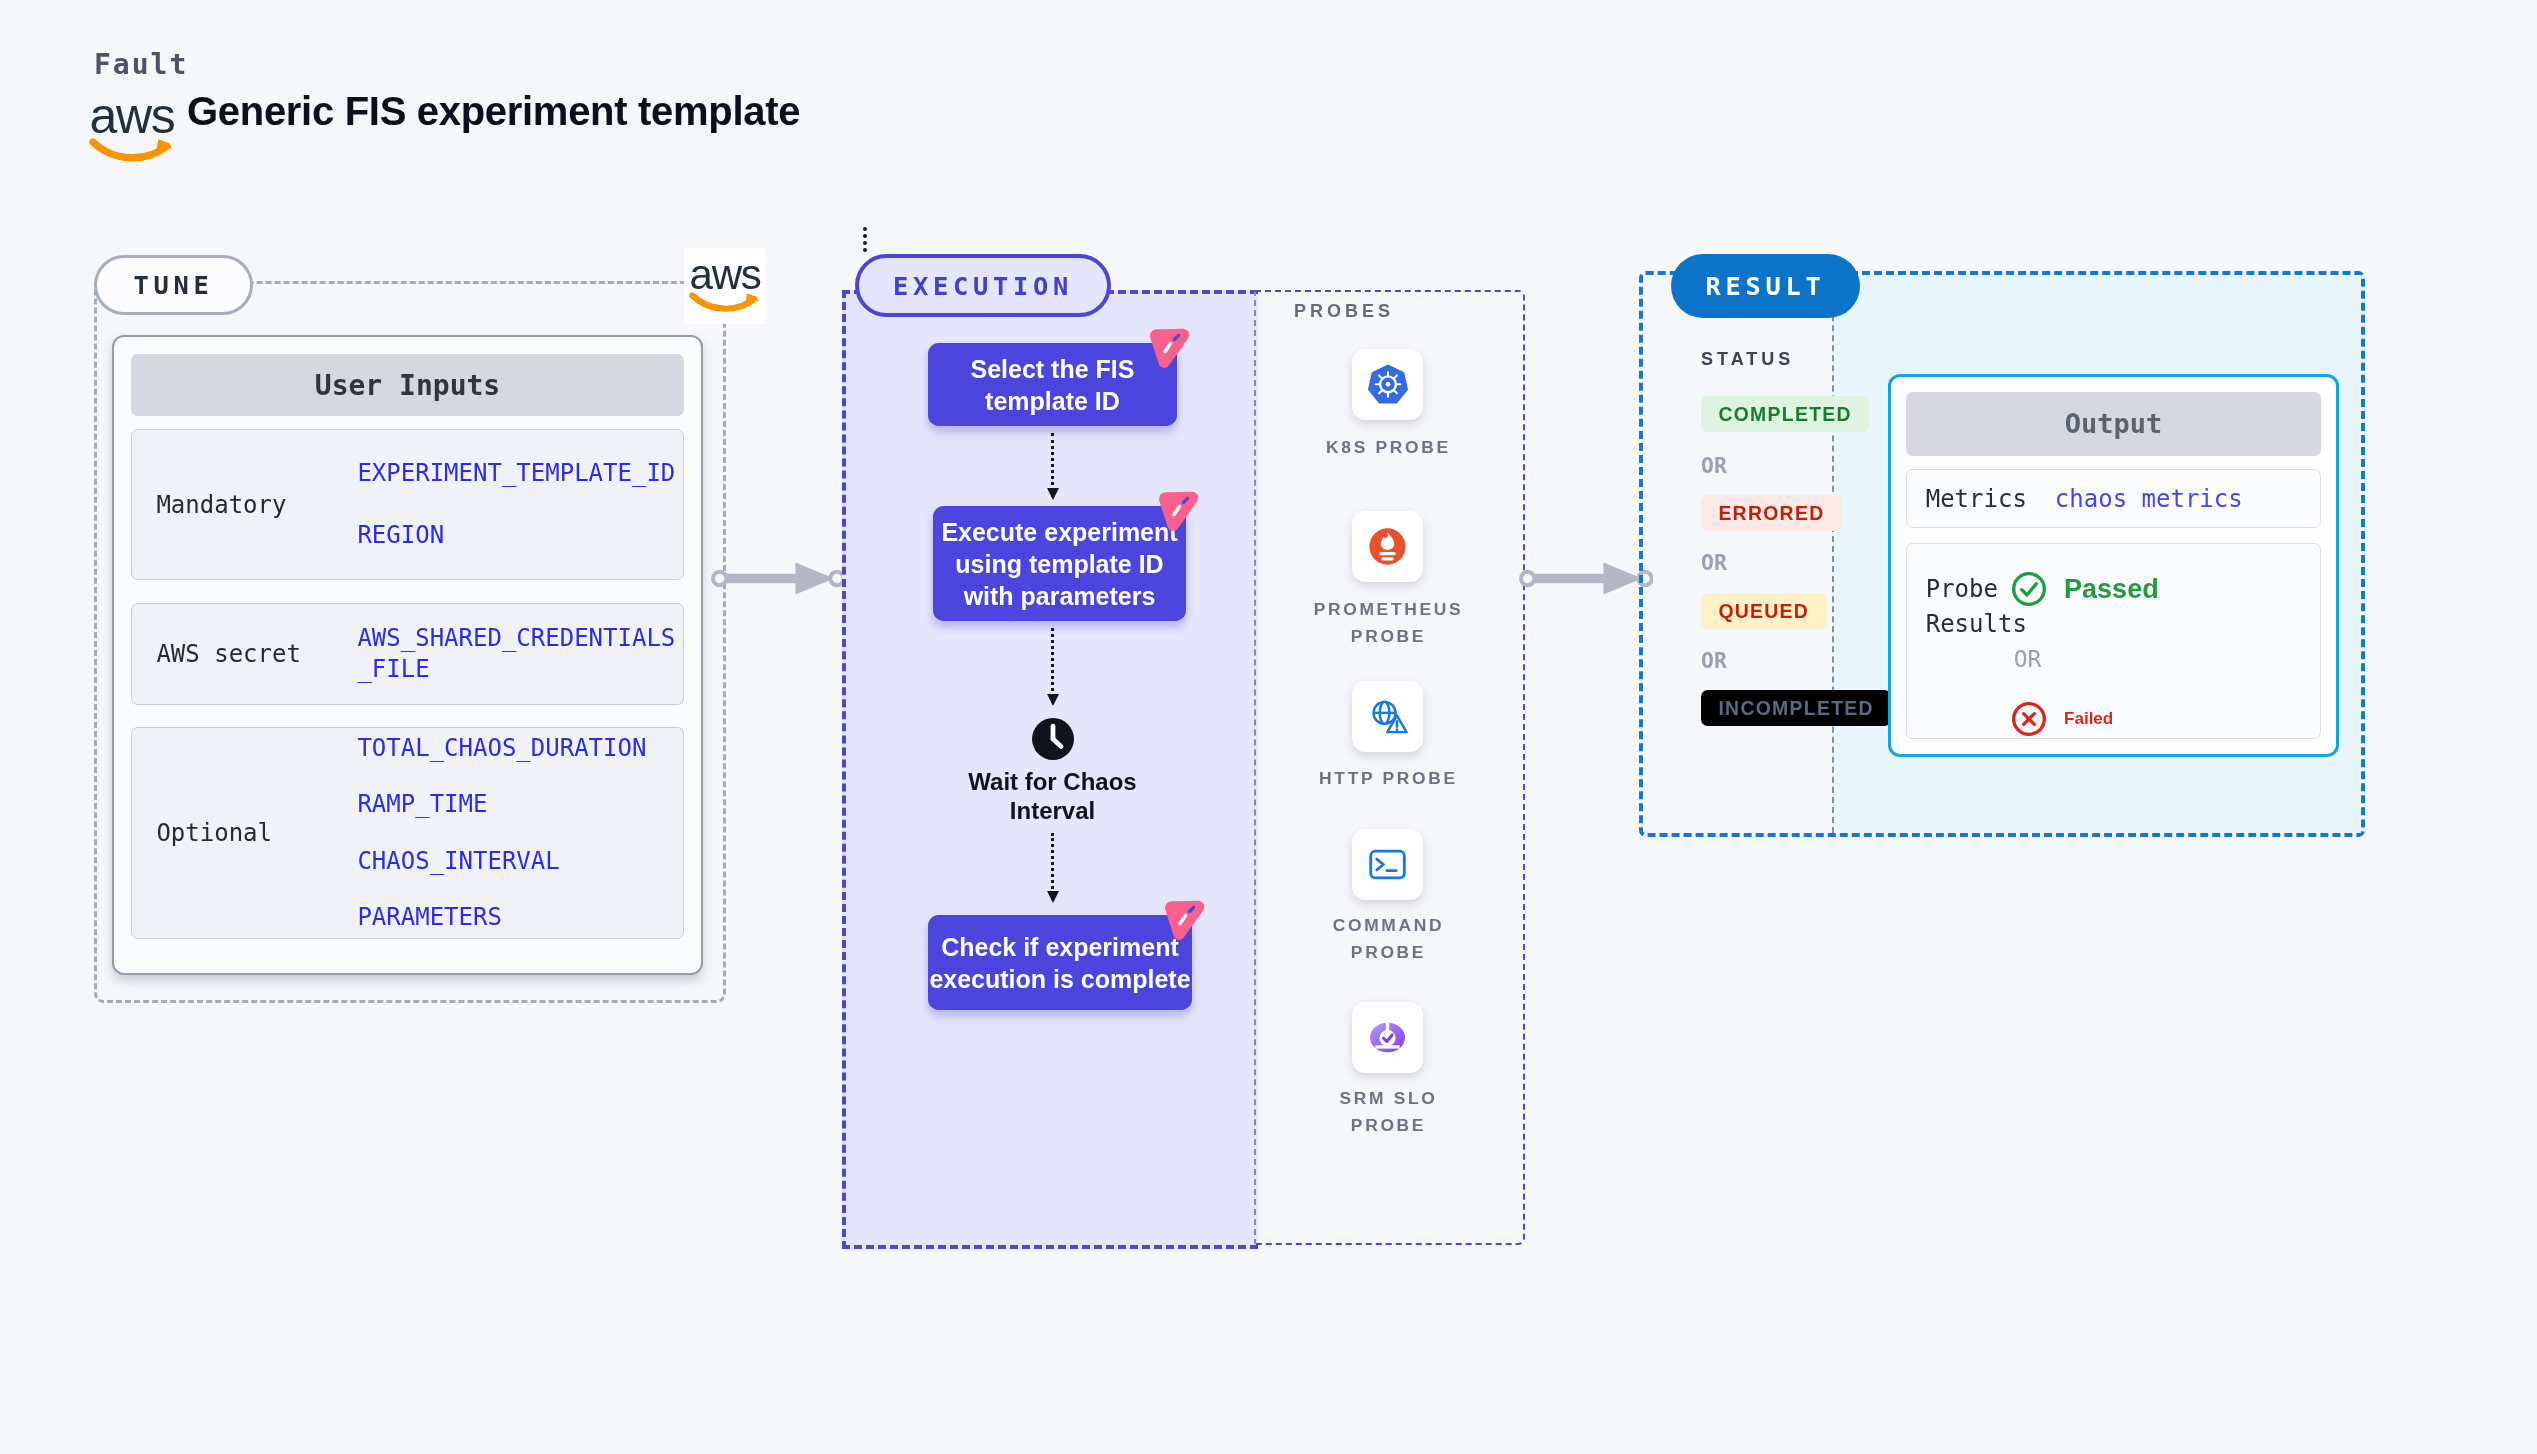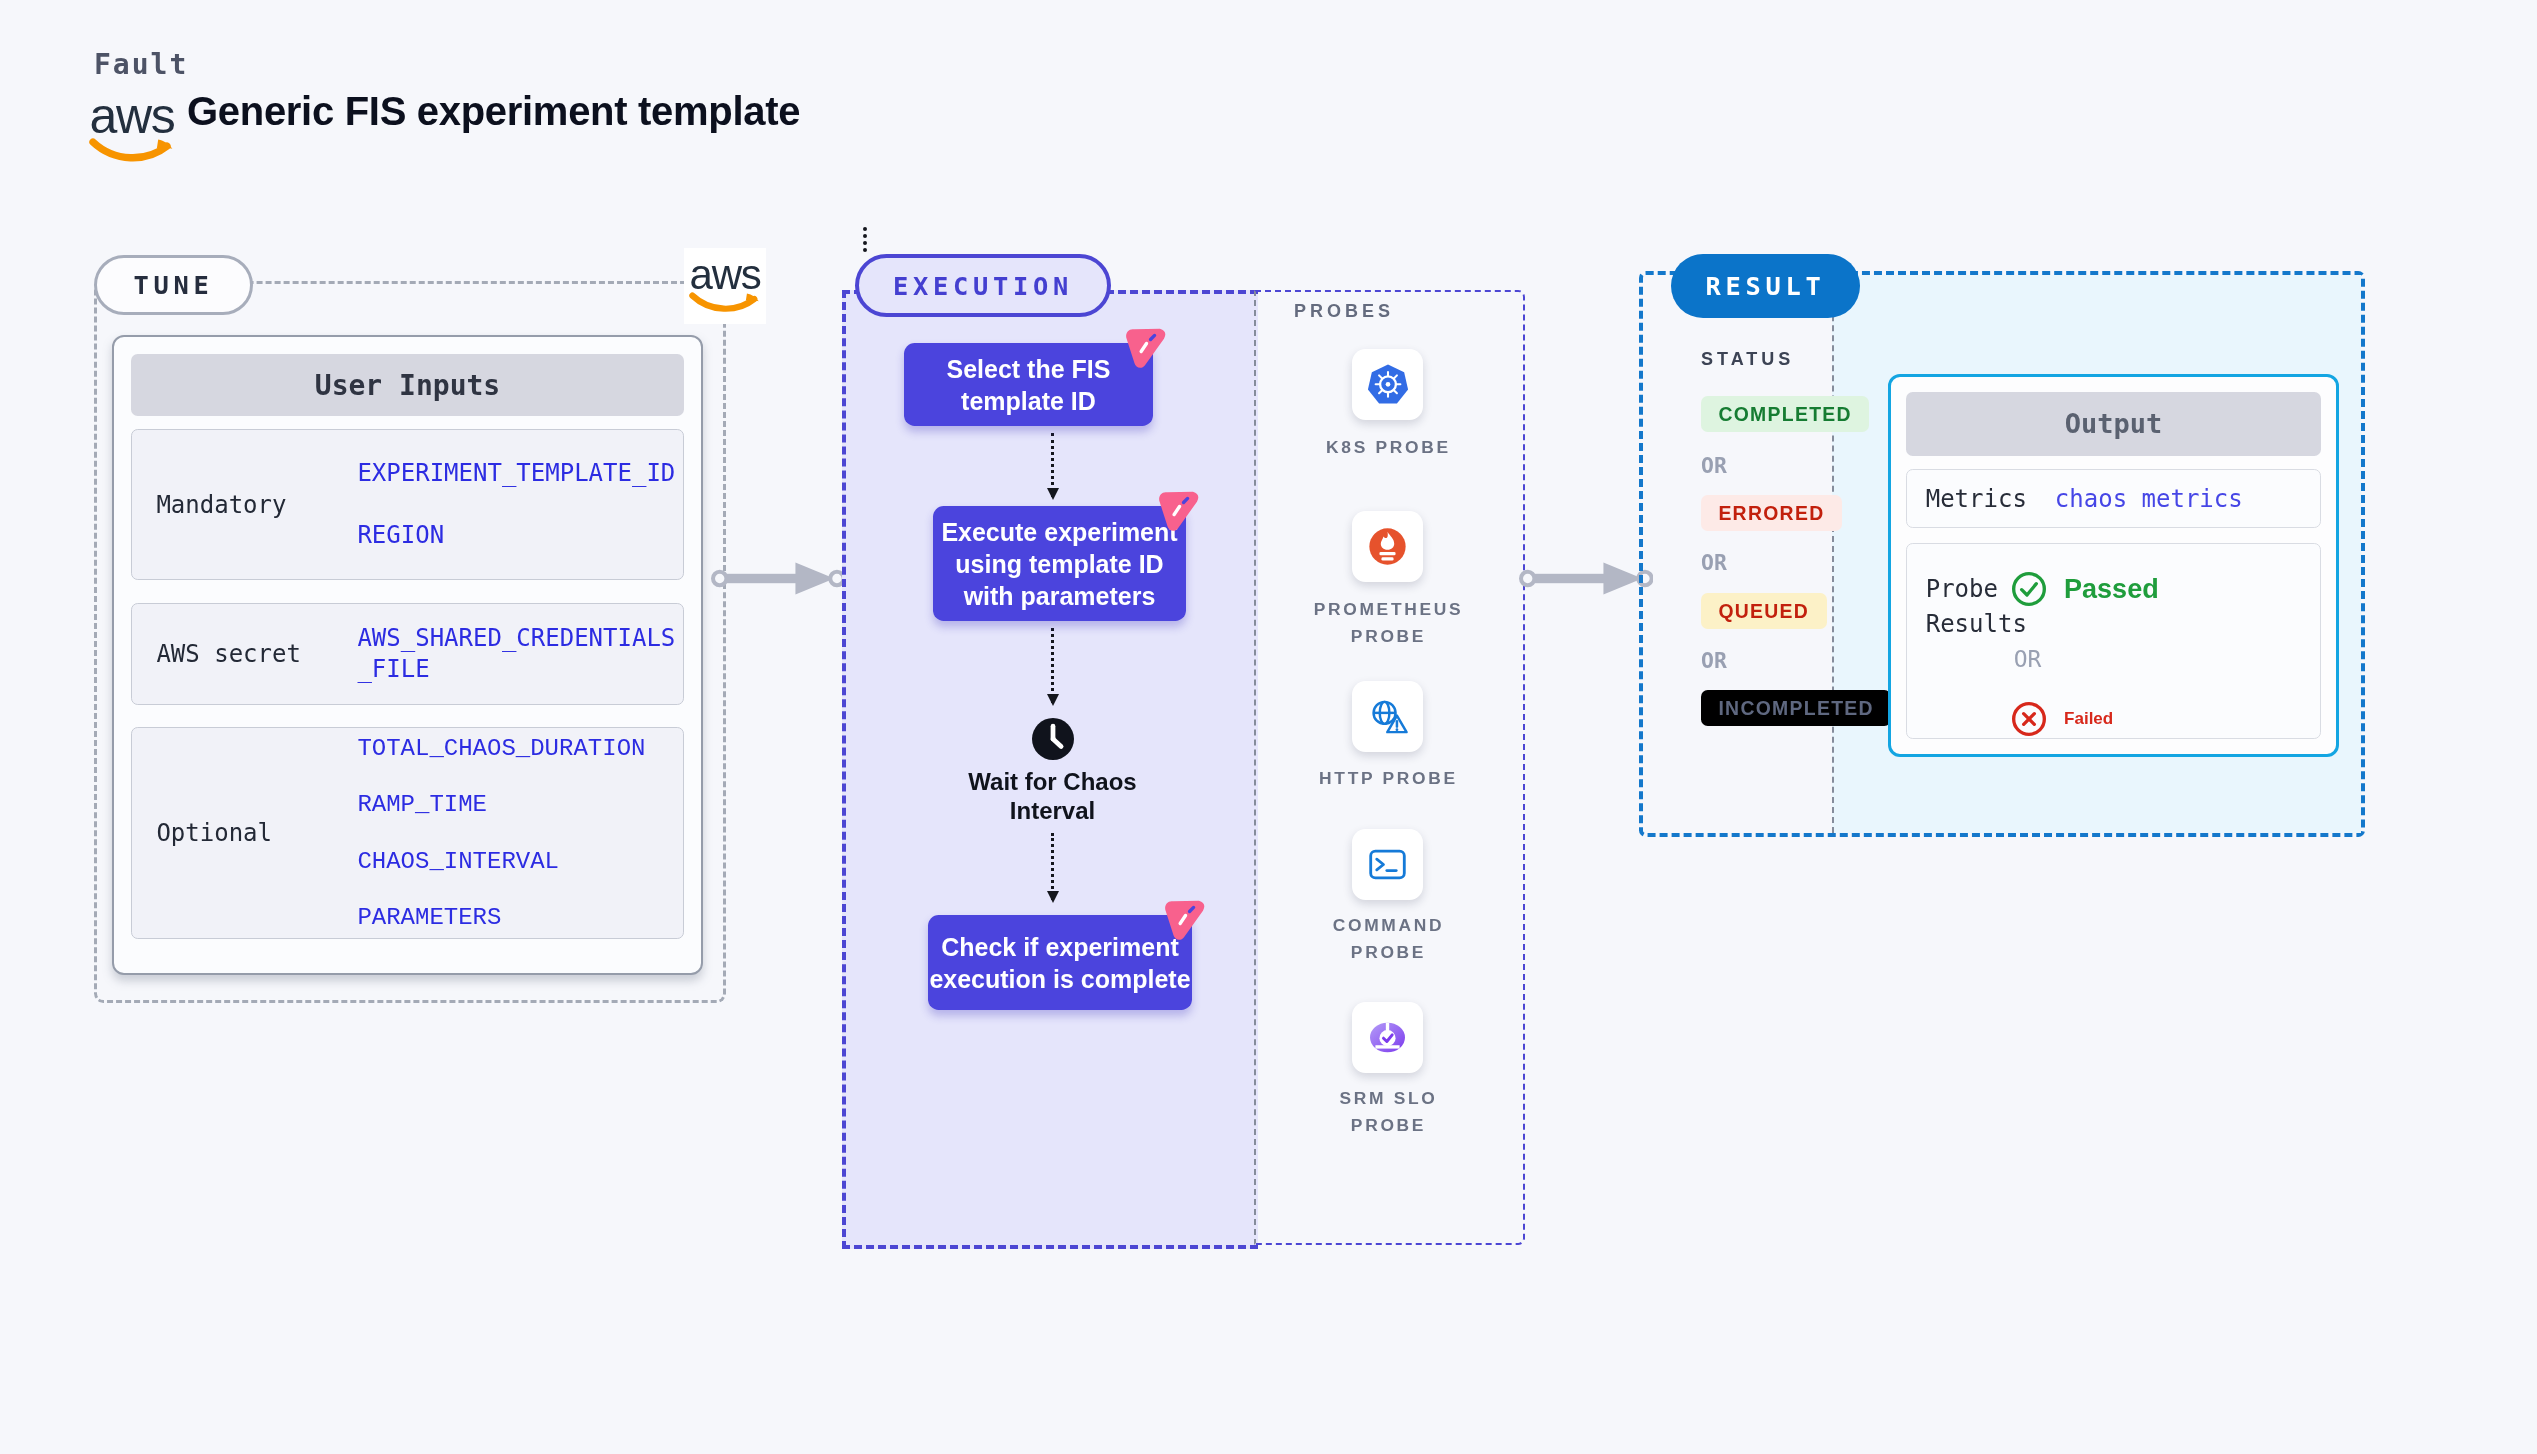--- a/index.html
+++ b/index.html
@@ -55,21 +55,21 @@
     font-size:24px;color:#232936;
   }
   .ui-row-values{
     flex:1;display:flex;flex-direction:column;justify-content:center;
     font-size:24px;color:#2c2ce2;line-height:1.3;
   }
   .row-mandatory{top:92px;height:149px;}
   .row-mandatory .ui-row-values{gap:31px;}
   .row-secret{top:266px;height:100px;}
   .row-optional{top:390px;height:210px;}
-  .row-optional .ui-row-values{gap:25.4px;font-family:Liberation Mono, monospace;}
+  .row-optional .ui-row-values{gap:25.4px;}
 
   
   .harrow{width:134px;height:35px;}
 
   
   .exec-panel{
     left:842px;top:290px;width:412px;height:951px;
     background:#e5e5fb;
     border:4px dashed #4c46d3;border-right:none;
   }
@@ -81,21 +81,21 @@
   .exec-stub{left:863px;top:227px;height:25.4px;width:0;border-left:4px dotted #14161d;z-index:7;}
 
   .flow-node{
     background:#4b44dd;border-radius:10.7px;color:#ffffff;
     display:flex;align-items:center;justify-content:center;text-align:center;
     font-weight:700;font-size:25px;line-height:1.28;
     box-shadow:0 5.4px 8px rgba(60,52,190,.28);
     z-index:3;
   }
   .node-badge{position:absolute;top:-17.4px;right:-14.7px;width:47px;height:43px;}
-  .node1{left:904px;top:343px;width:249px;height:83px;}
+  .node1{left:928px;top:343px;width:249px;height:83px;}
   .node2{left:933px;top:506px;width:253px;height:115px;}
   .node3{left:928px;top:915px;width:264px;height:95px;}
 
   .varrow{width:0;border-left:3.3px dotted #14161d;position:absolute;}
   .varrow::after{
     content:"";position:absolute;bottom:-2.7px;left:-7.4px;
     border-left:6px solid transparent;border-right:6px solid transparent;
     border-top:12px solid #14161d;
   }
   .va1{left:1051px;top:433px;height:64px;}

